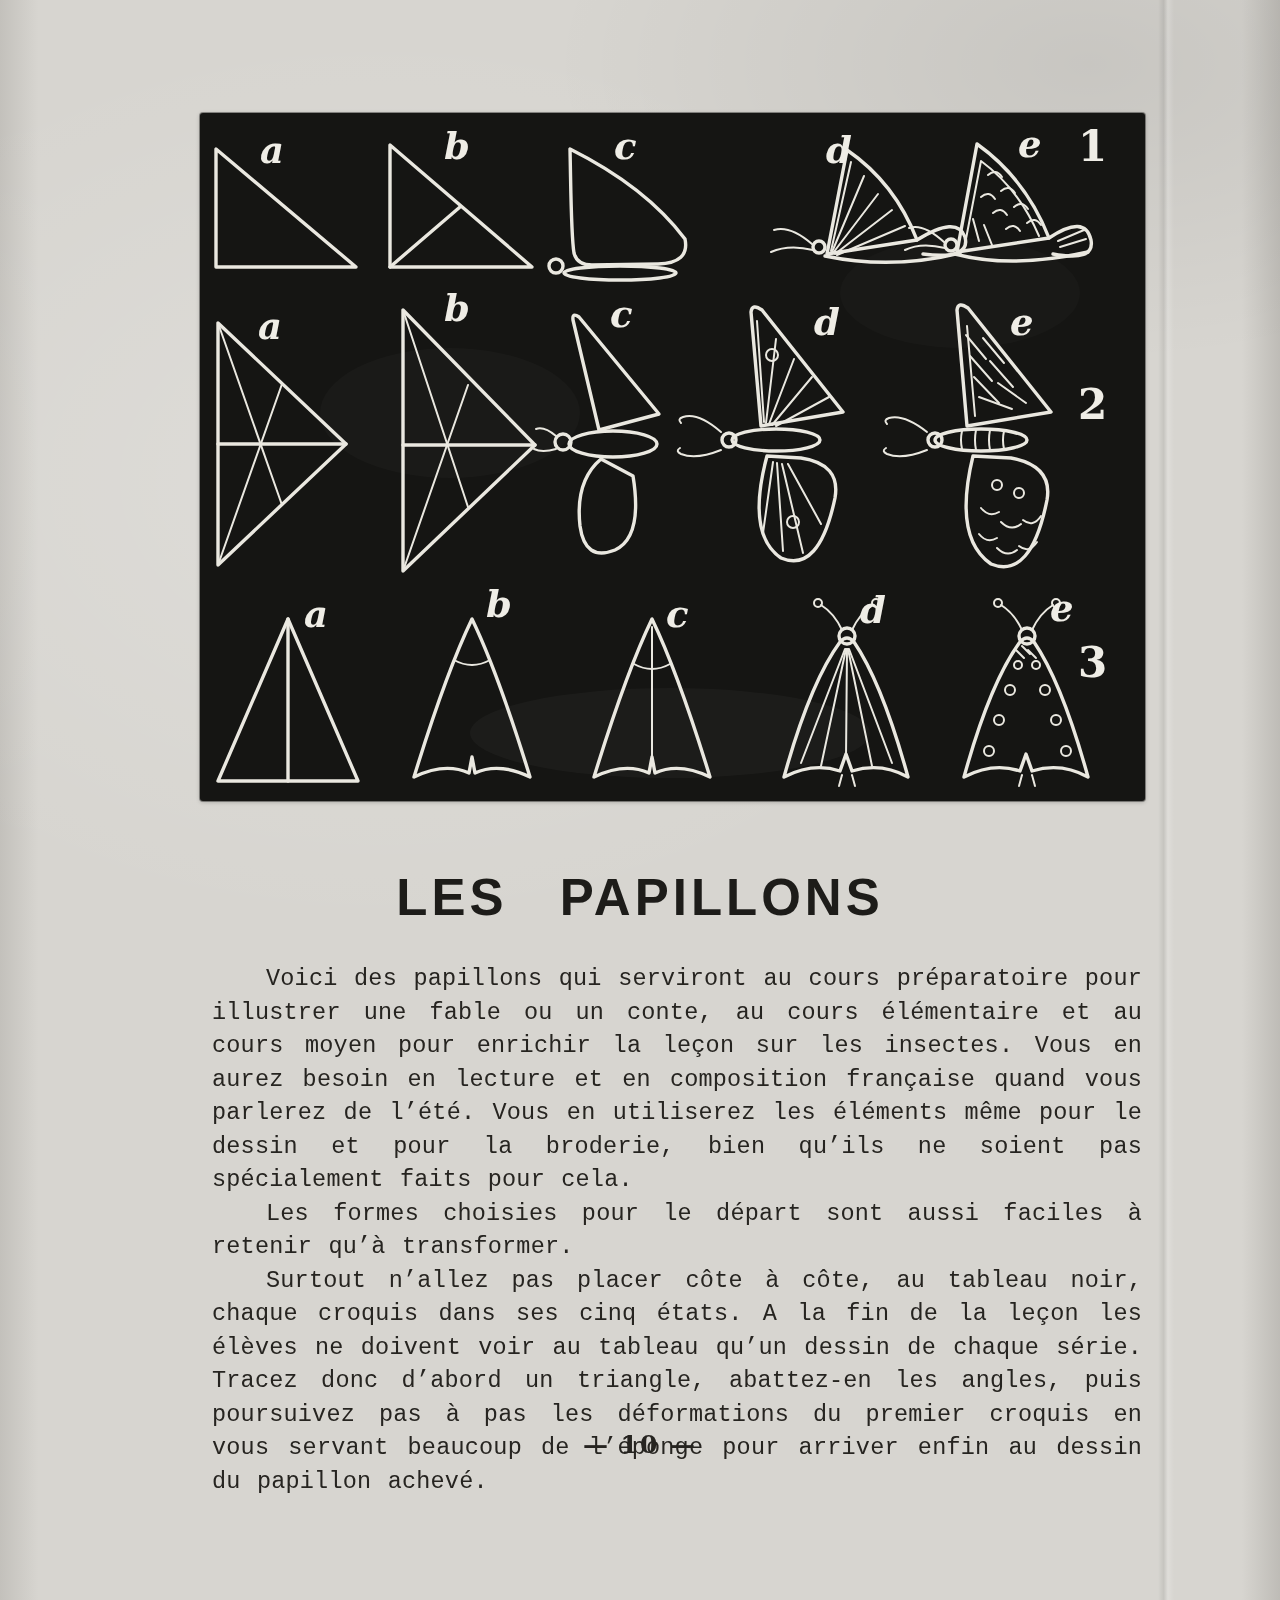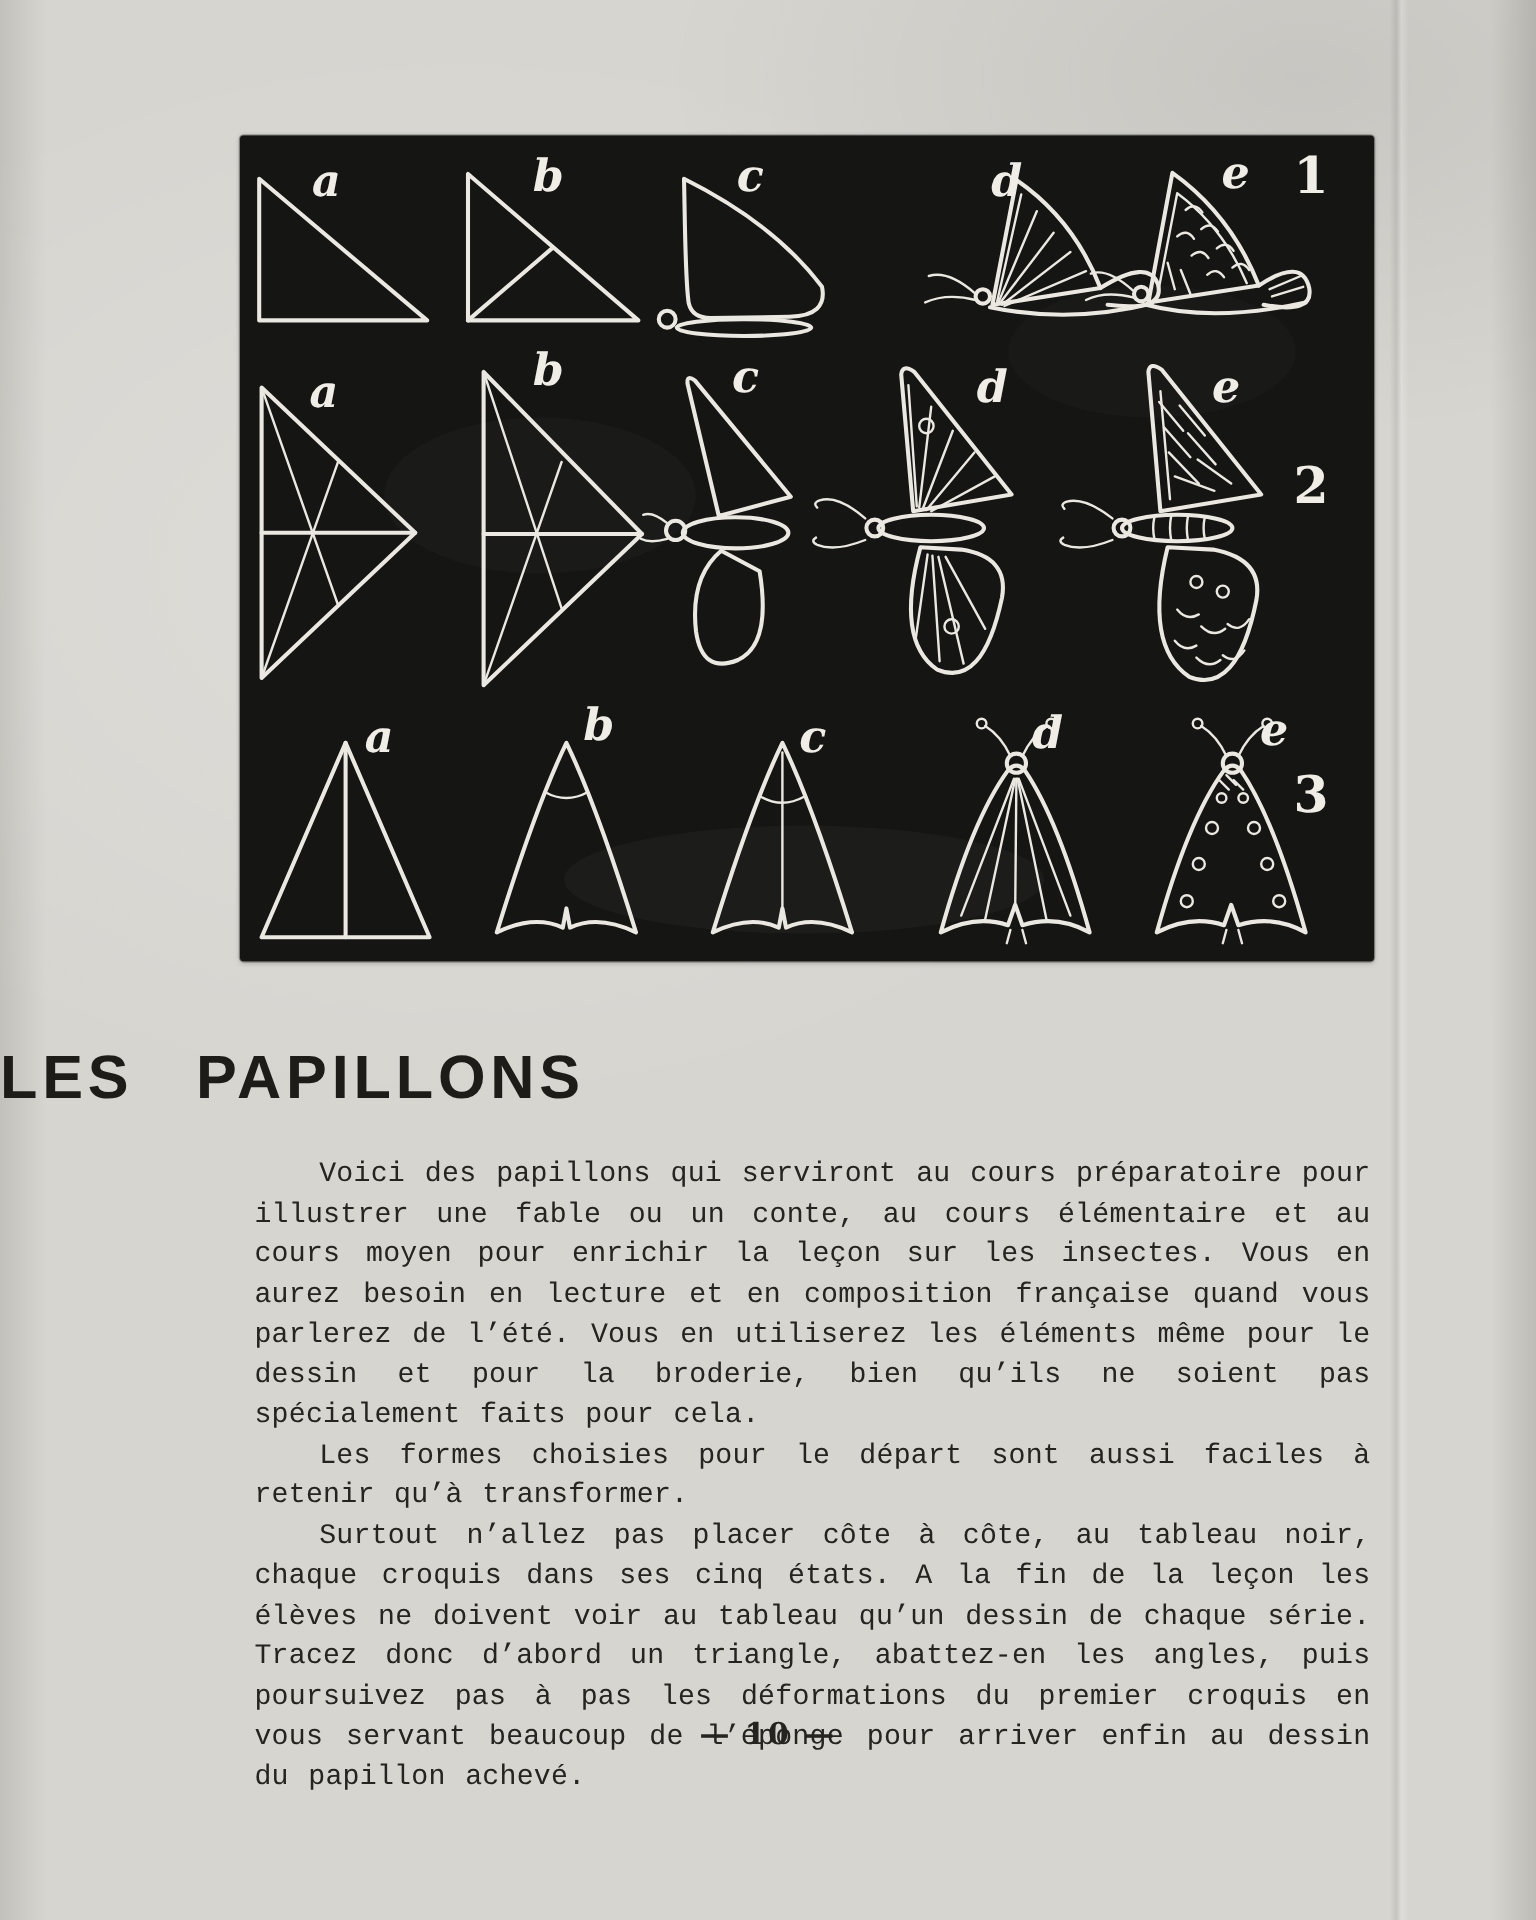--- a/index.html
+++ b/index.html
@@ -38,21 +38,21 @@
     stroke: #eae8e0; stroke-width: 3.4; fill: none;
     stroke-linecap: round; stroke-linejoin: round;
   }
   .ck .thin { stroke-width: 2; }
 
   .ltr { font-family: "DejaVu Serif", serif; font-style: italic; font-weight: bold; font-size: 37px; fill: #efede6; }
   .num { font-style: normal; font-size: 42px; }
 
   .title {
     position: absolute; left: 0; right: 0; top: 868px; margin: 0;
-    text-align: left;
+    text-align: center;
     font-family: "Liberation Sans", "DejaVu Sans", sans-serif;
     font-weight: 700; font-size: 51px;
     letter-spacing: 4px; word-spacing: 34px;
     color: #1d1c19;
   }
 
   .body-text { position: absolute; left: 212px; top: 962px; width: 930px; }
   .body-text p {
     margin: 0;
     font-size: 23.5px; line-height: 33.5px;

